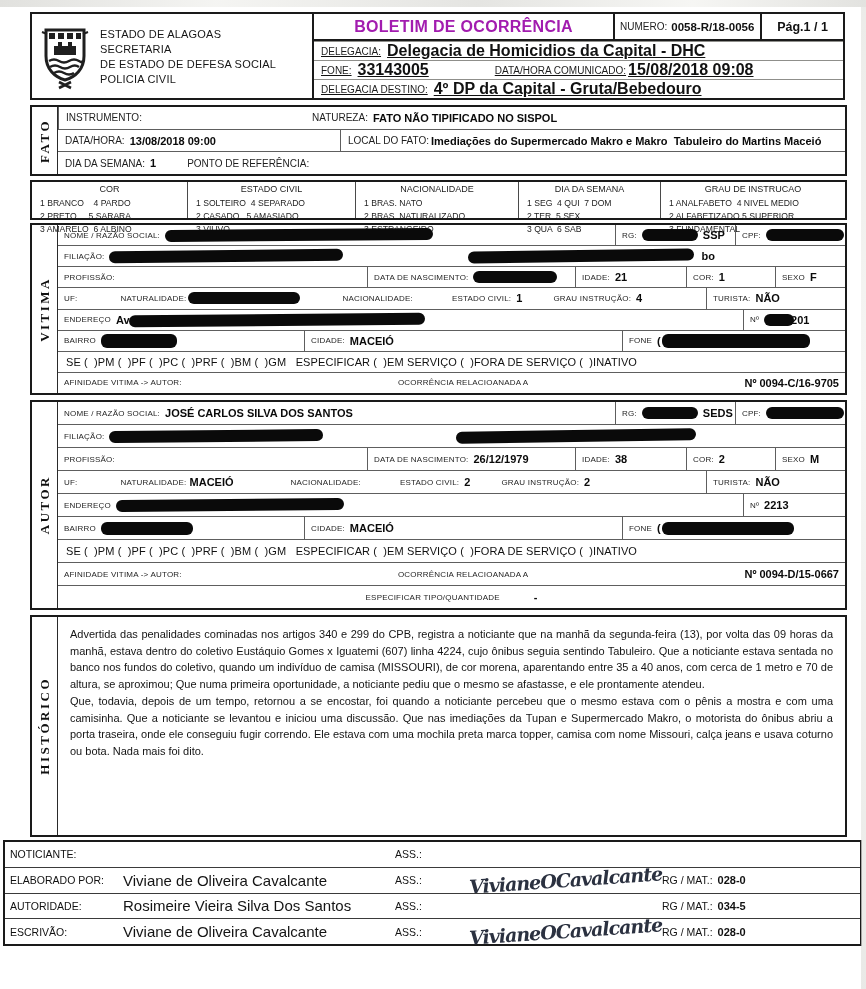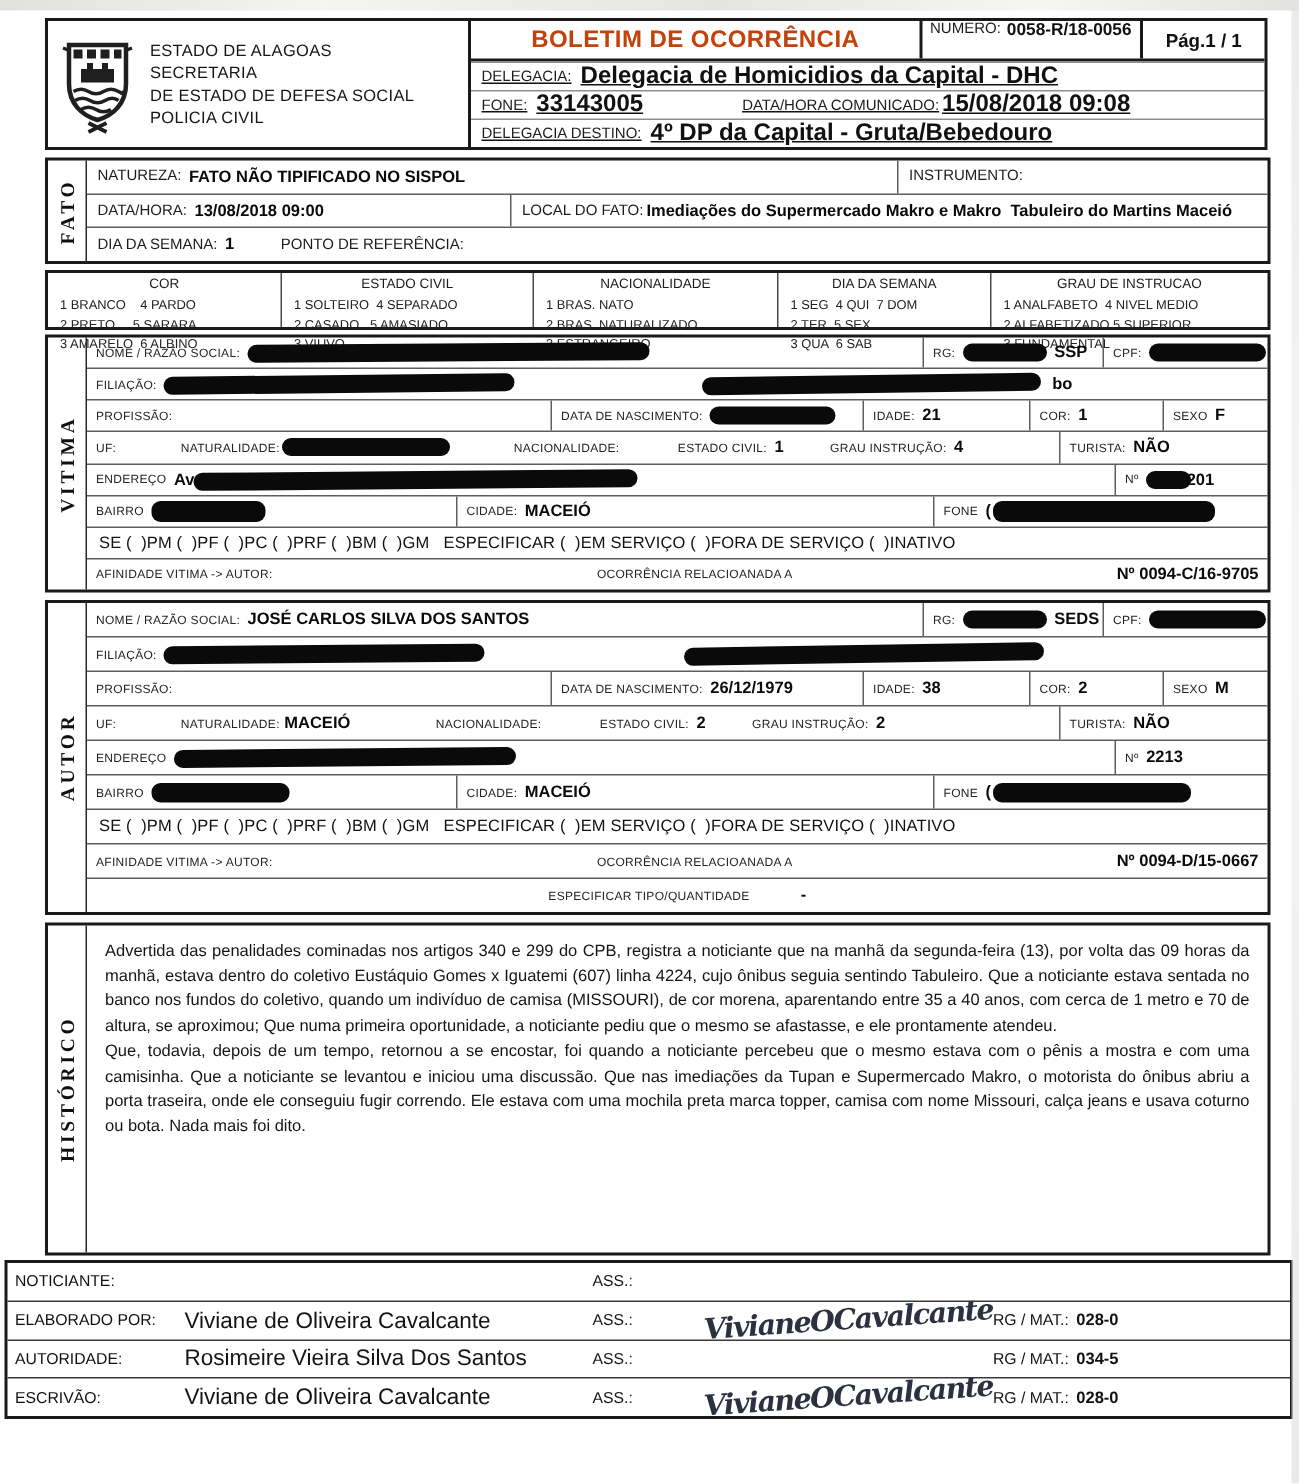--- a/index.html
+++ b/index.html
@@ -13,22 +13,22 @@
 
   .box { border:2px solid #1a1a1a; background:#fff; }
 
   
   .header-box { margin:12px 21px 0 30px; height:88px; display:flex; }
   .h-left { width:280px; display:flex; align-items:center; padding:4px 6px 4px 8px; }
   .h-left .logo { width:50px; height:68px; flex:0 0 auto; margin-right:10px; }
   .agency { display:flex; flex-direction:column; gap:3px; font-size:11px; color:#161616; letter-spacing:.2px; }
   .h-right { flex:1; border-left:2px solid #1a1a1a; display:flex; flex-direction:column; }
   .h-title-row { height:34px; display:flex; border-bottom:2px solid #1a1a1a; align-items:stretch; }
-  .h-title { flex:1; display:flex; align-items:center; justify-content:center; font-size:16px; font-weight:bold; letter-spacing:.3px; color:#c2410c; }
-  .h-numero { width:147px; border-left:2px solid #1a1a1a; display:flex; gap:4px; padding:0 5px; font-size:10.5px; }
+  .h-title { flex:1; display:flex; align-items:center; justify-content:center; font-size:16px; font-weight:bold; letter-spacing:.3px; color:#a21caf; }
+  .h-numero { width:147px; border-left:2px solid #1a1a1a; display:flex; align-items:center; gap:4px; padding:0 5px; font-size:10.5px; }
   .h-numero b { font-size:11.5px; }
   .h-pag { width:83px; border-left:2px solid #1a1a1a; display:flex; align-items:center; justify-content:center; font-size:12.5px; font-weight:bold; }
   .h-line { flex:1; display:flex; align-items:center; gap:6px; padding:0 7px; font-size:10.5px; border-top:1px solid #8f8f8b;text-decoration:underline; }
   .h-line:first-of-type { border-top:none; }
   .h-line .hv { font-weight:bold; font-size:16px; white-space:pre; }
   .h-line .gap { margin-left:60px; }
 
   
   .lbl  { font-size:8px;  color:#242424; letter-spacing:.2px; white-space:pre; }
   .lbl10{ font-size:10px; color:#1d1d1d; white-space:pre; }
@@ -137,26 +137,26 @@
       </div>
     </div>
   </div>
 
   <div class="box fato-box">
     <div class="vcol">
       <span>FATO</span>
     </div>
     <div class="fato-content">
       <div class="frow">
+        <div class="fcell bl grow">
+          <span class="lbl10">INSTRUMENTO:</span>
+        </div>
         <div class="fcell" style="width:540px">
           <span class="lbl10">NATUREZA:</span>
           <span class="val">FATO NÃO TIPIFICADO NO SISPOL</span>
-        </div>
-        <div class="fcell bl grow">
-          <span class="lbl10">INSTRUMENTO:</span>
         </div>
       </div>
       <div class="frow">
         <div class="fcell" style="width:282px">
           <span class="lbl10">DATA/HORA:</span>
           <span class="val">13/08/2018 09:00</span>
         </div>
         <div class="fcell bl grow">
           <span class="lbl10">LOCAL DO FATO:</span>
           <span class="val" style="margin-left:-3px">Imediações do Supermercado Makro e Makro  Tabuleiro do Martins Maceió</span>

